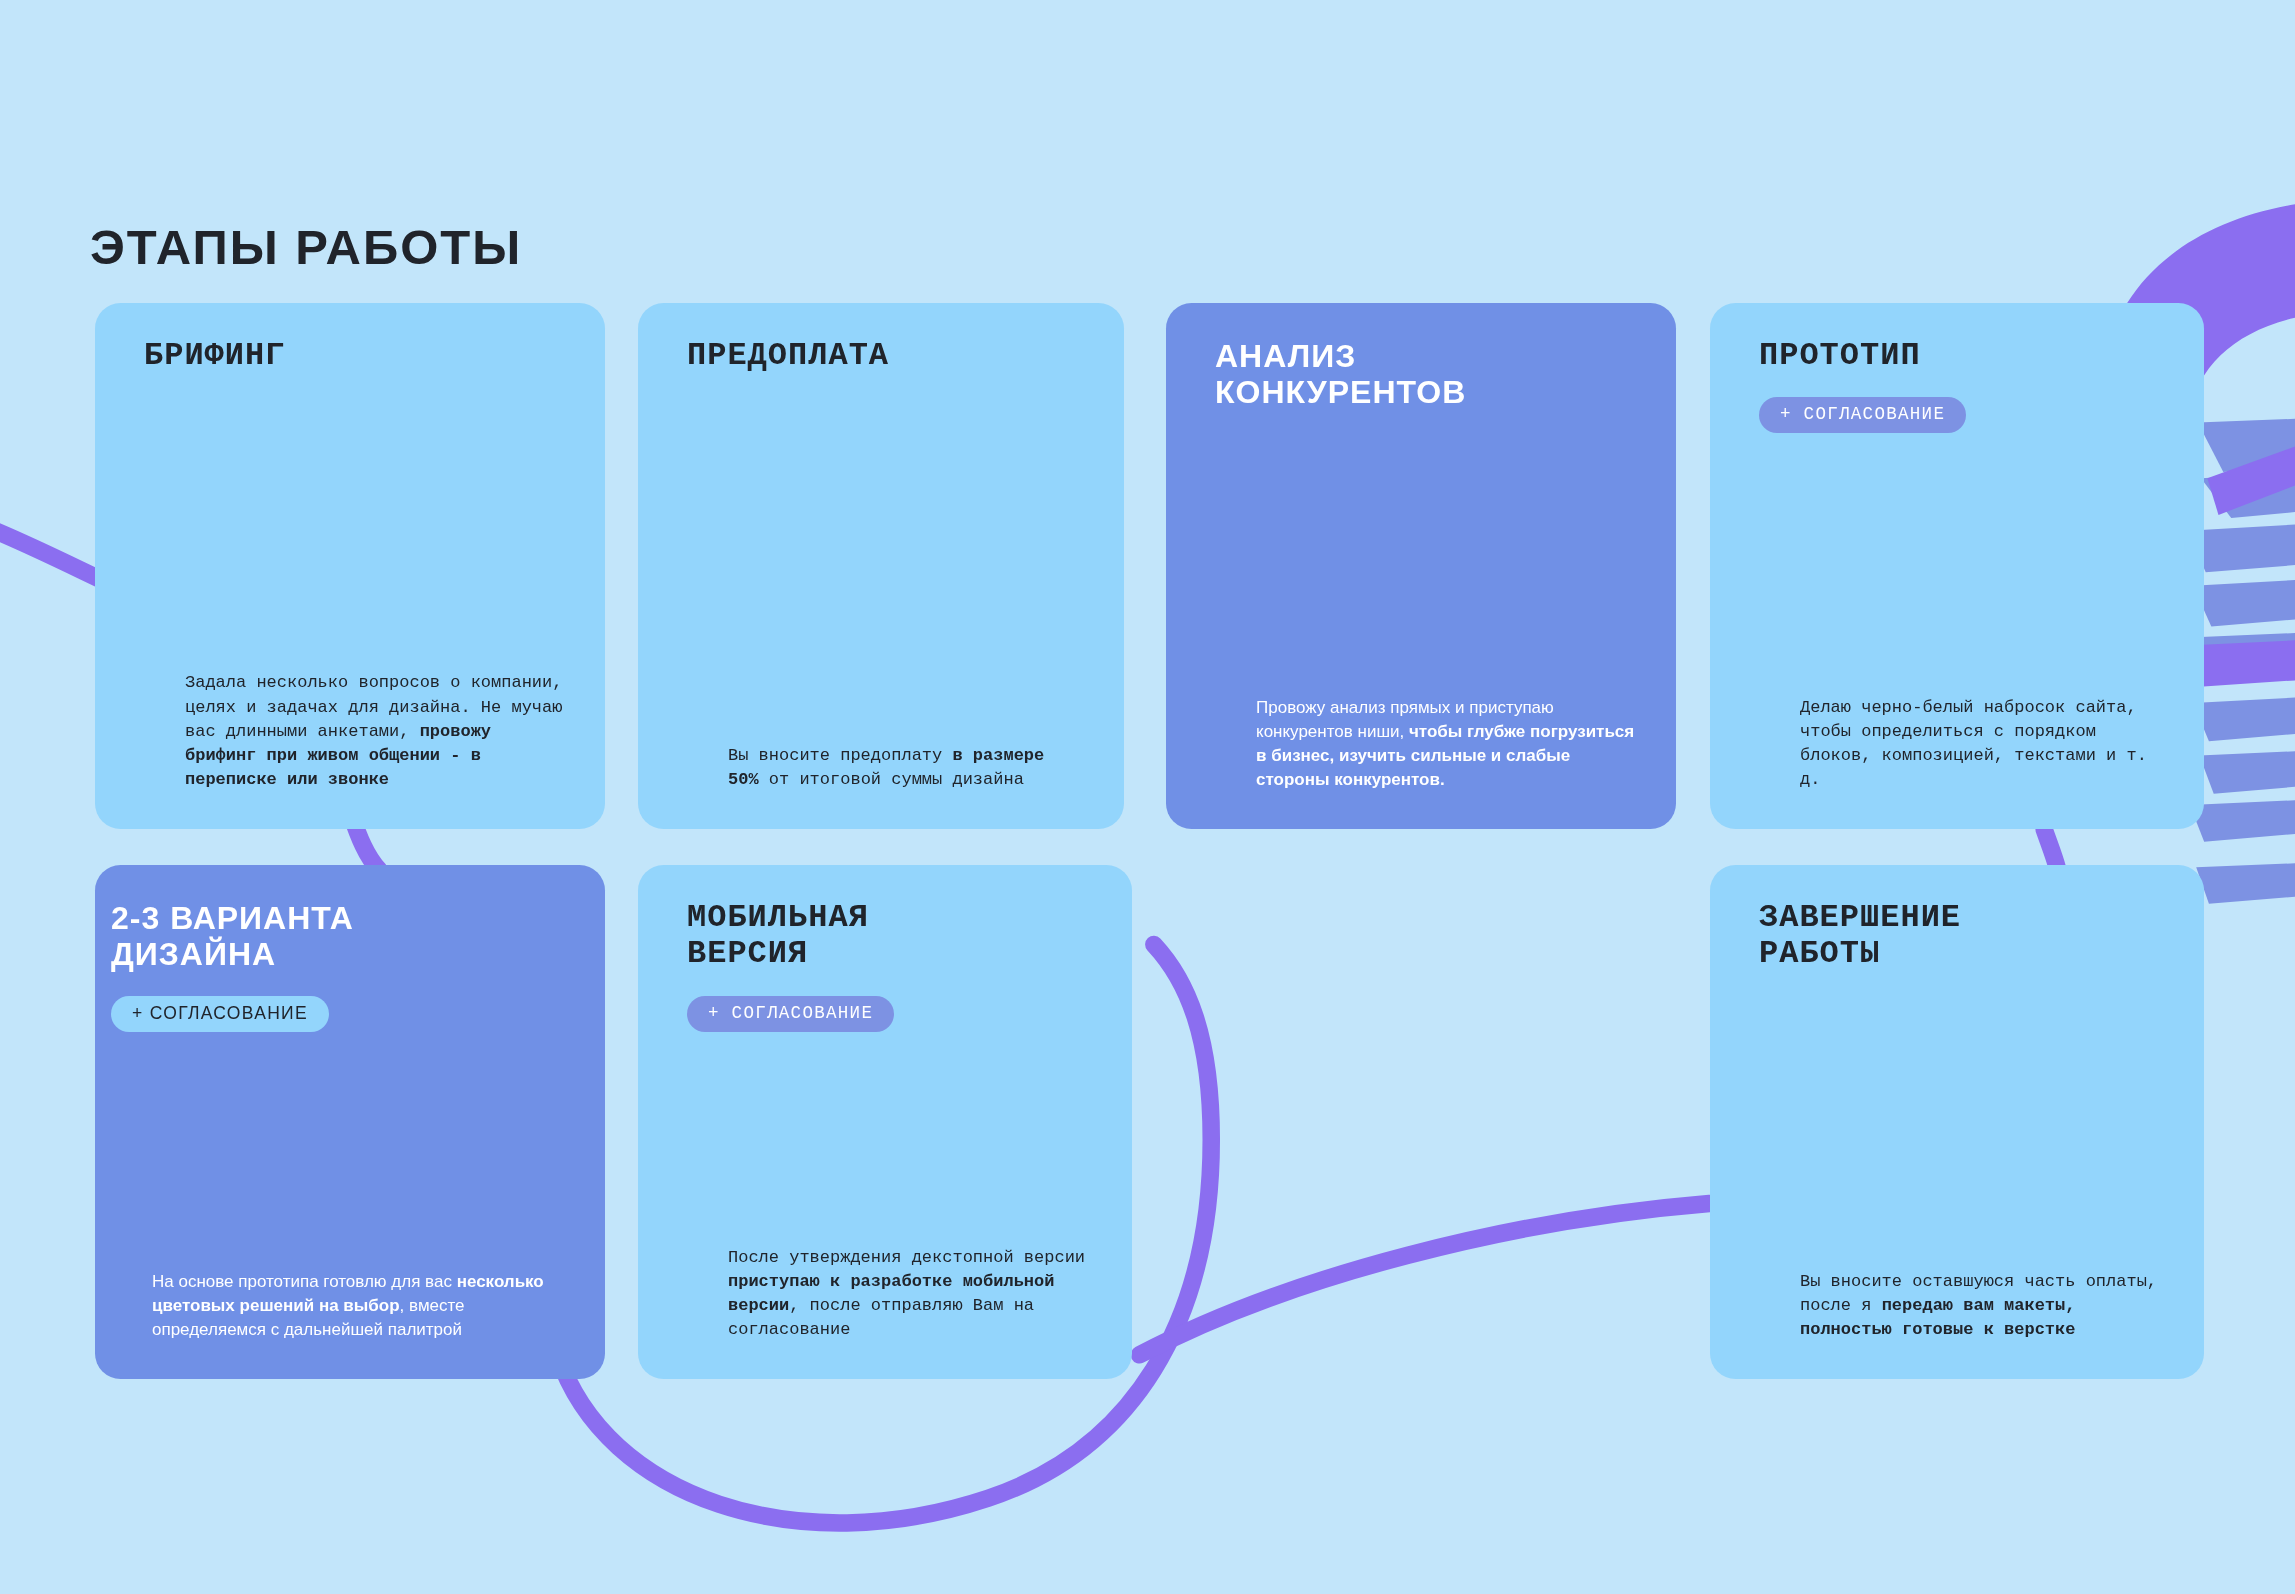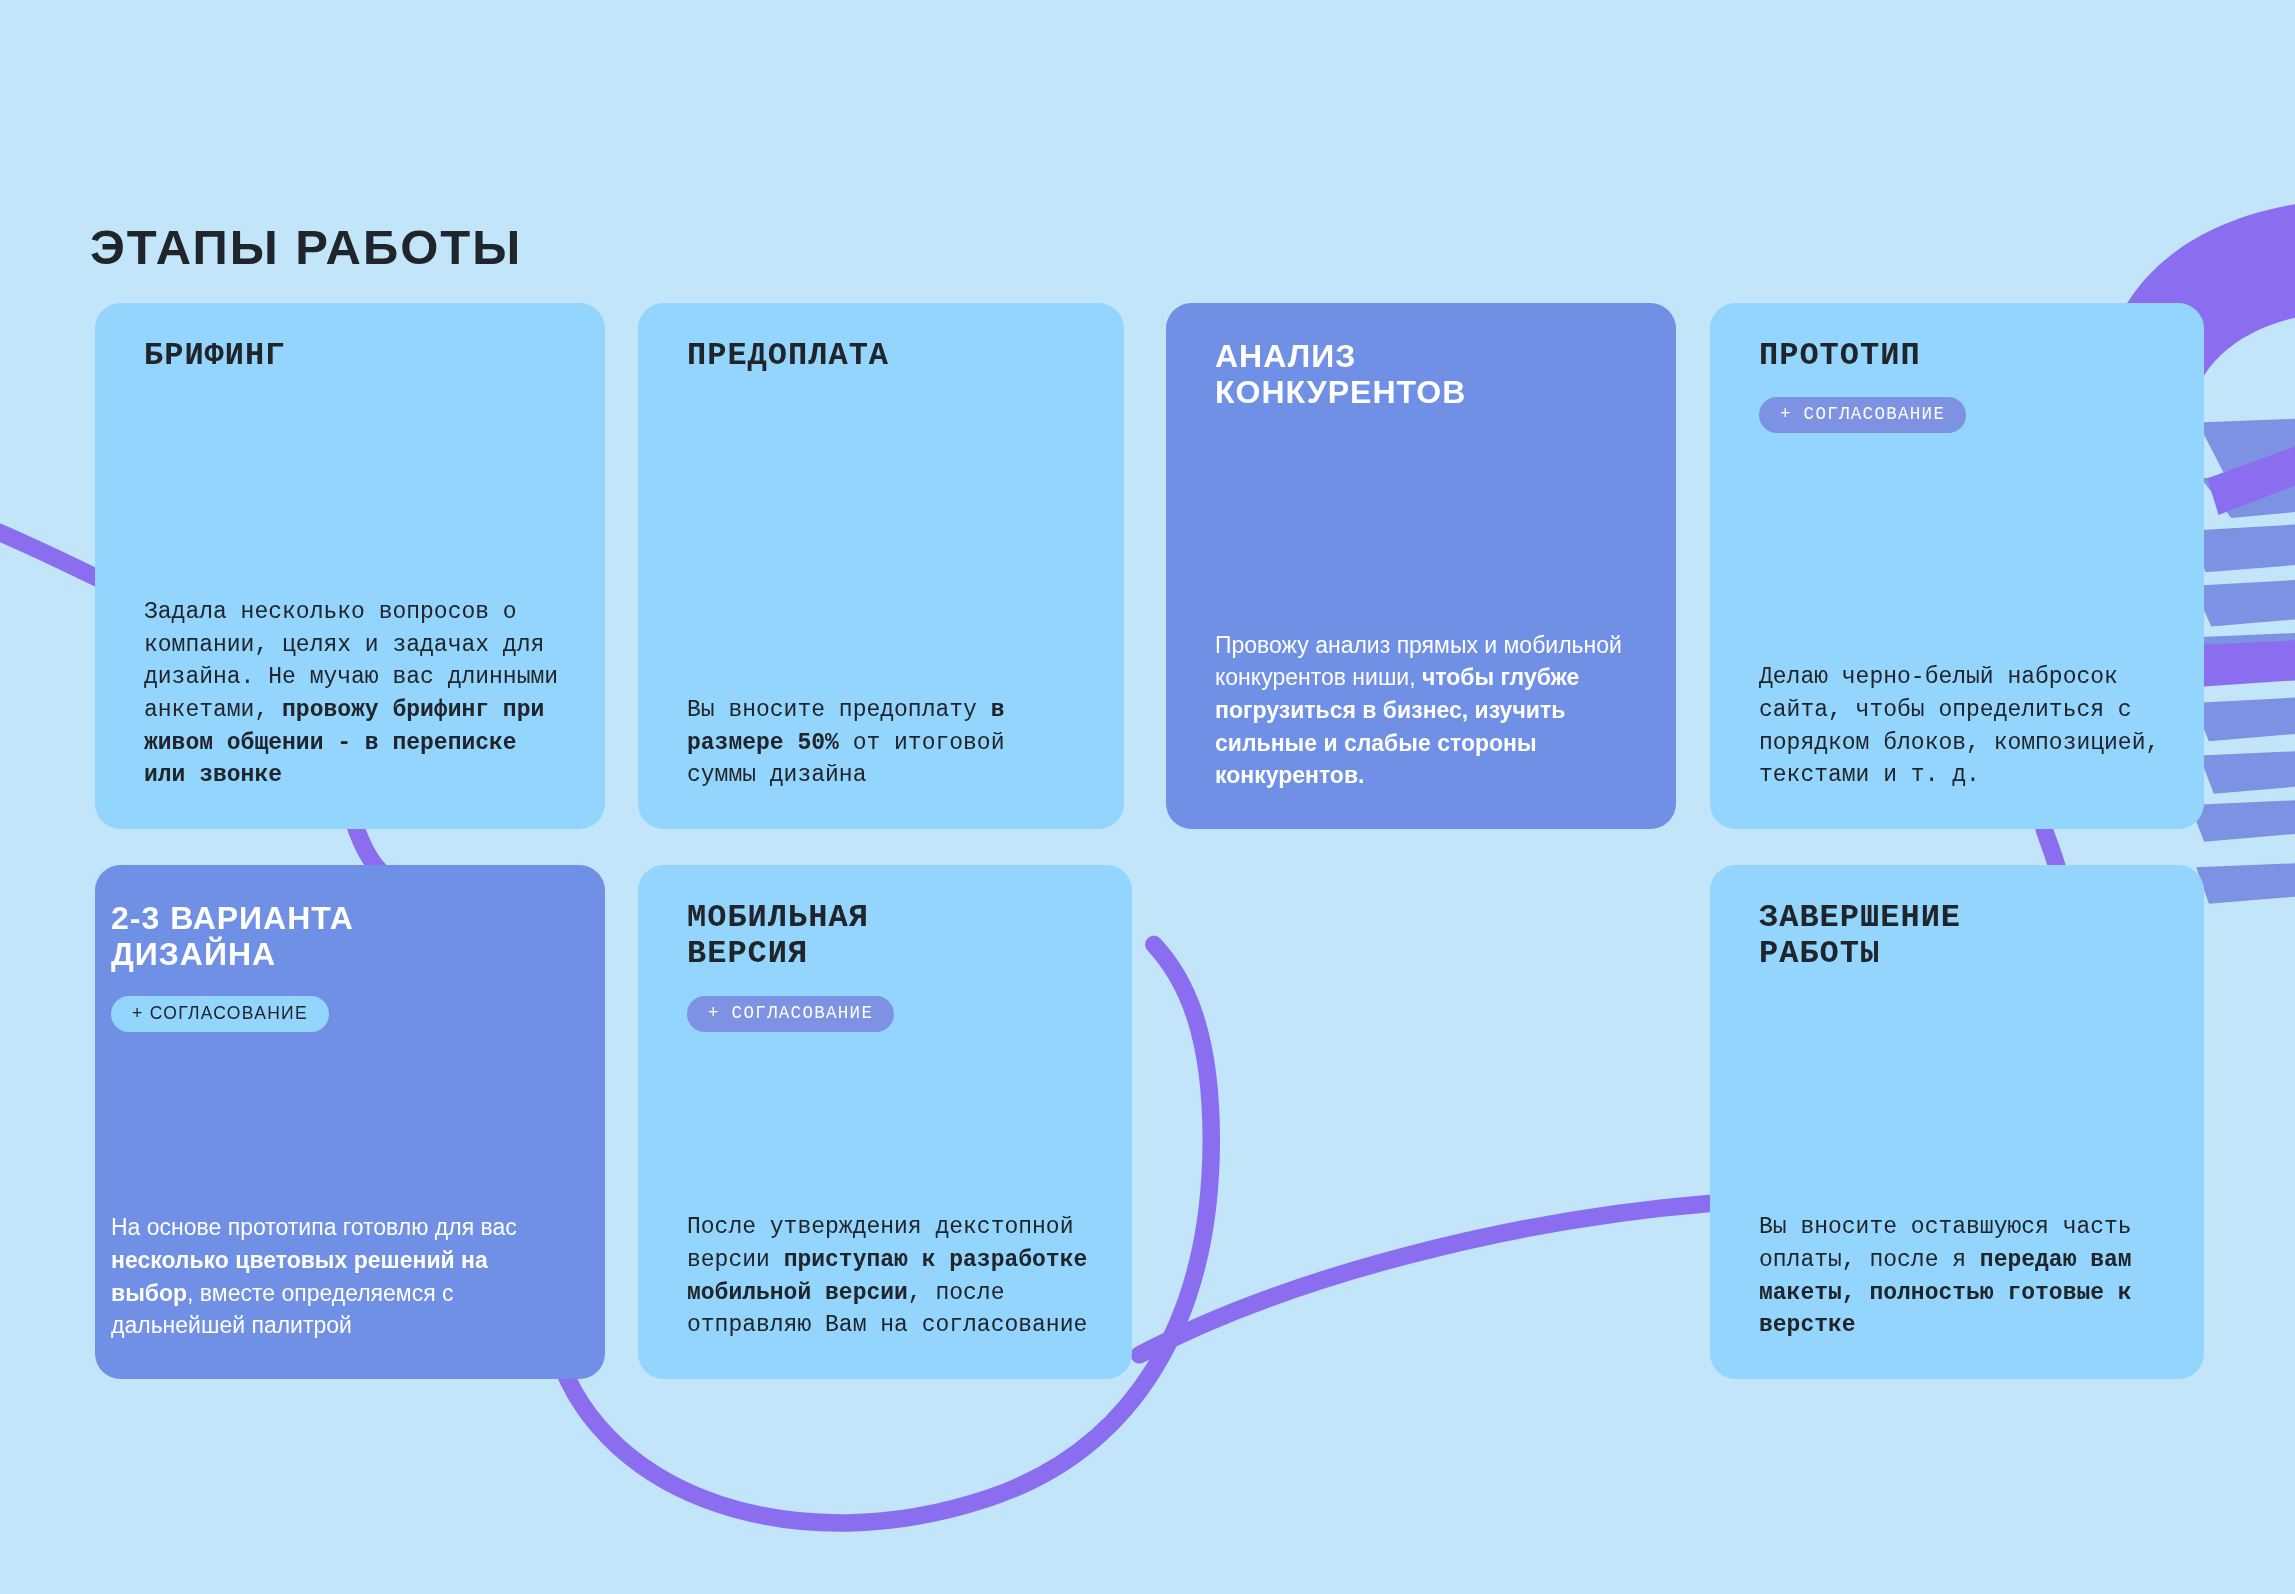--- a/index.html
+++ b/index.html
@@ -99,23 +99,24 @@
     background: #7d92e3;
     color: #ffffff;
   }
   .card.purple .card-badge {
     background: #93d5fc;
     color: #20242b;
   }
 
   .card-body {
     margin-top: auto;
-    font-size: 23px;
+    font-size: 17px;
     line-height: 1.42;
     font-weight: 400;
+    margin-left: 41px;
   }
   .card.blue .card-body { color: #20242b; }
   .card.purple .card-body { color: #ffffff; }
   .card-body b { font-weight: 700; }
 
   
   #card-briefing      { left: 95px;  top: 303px;  width: 510px;  height: 526px; }
   #card-prepayment    { left: 638px;  top: 303px;  width: 486px;  height: 526px; gap: 40px; }
   #card-competitors   { left: 1166px; top: 303px;  width: 510px;  height: 526px; }
   #card-prototype     { left: 1710px; top: 303px;  width: 494px;  height: 526px; }
@@ -178,21 +179,21 @@
   </div>
 
   <div class="card blue" id="card-prepayment">
     <div class="card-title">ПРЕДОПЛАТА</div>
     <div class="card-body"><span>Вы вносите предоплату </span><b>в размере 50% </b><span>от итоговой суммы дизайна</span></div>
   </div>
 
   <div class="card purple" id="card-competitors">
     <div class="card-title">АНАЛИЗ
 КОНКУРЕНТОВ</div>
-    <div class="card-body"><span>Провожу анализ прямых и мобильной конкурентов ниши, </span><b>чтобы глубже погрузиться в бизнес, изучить сильные и слабые стороны конкурентов.</b></div>
+    <div class="card-body"><span>Провожу анализ прямых и приступаю конкурентов ниши, </span><b>чтобы глубже погрузиться в бизнес, изучить сильные и слабые стороны конкурентов.</b></div>
   </div>
 
   <div class="card blue" id="card-prototype">
     <div class="card-title">ПРОТОТИП</div>
     <div class="card-badge">+ СОГЛАСОВАНИЕ</div>
     <div class="card-body"><span>Делаю черно-белый набросок сайта, чтобы определиться с порядком блоков, композицией, текстами и т. д.</span></div>
   </div>
 
   <div class="card purple" id="card-design">
     <div class="card-title">2-3 ВАРИАНТА

